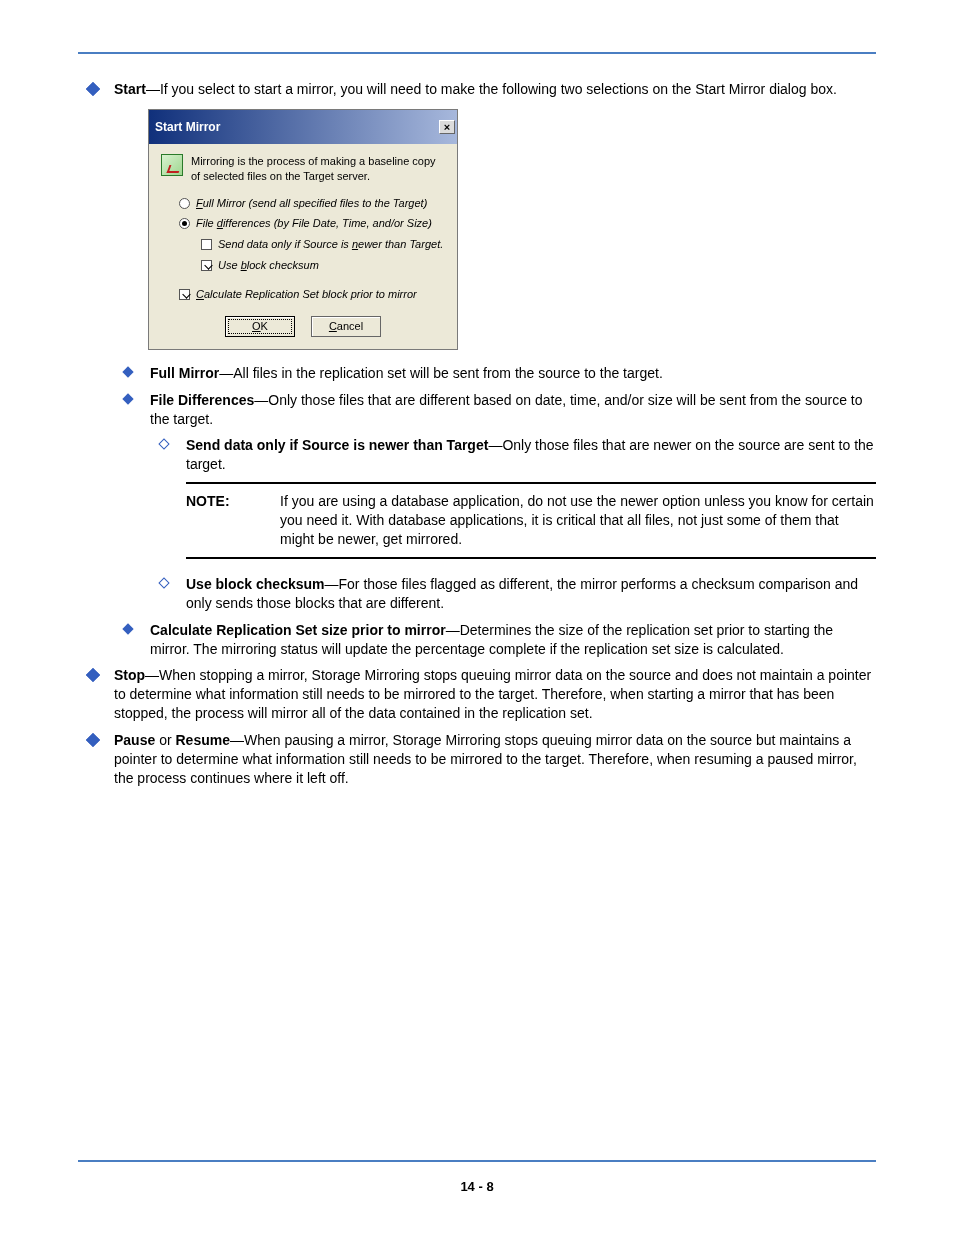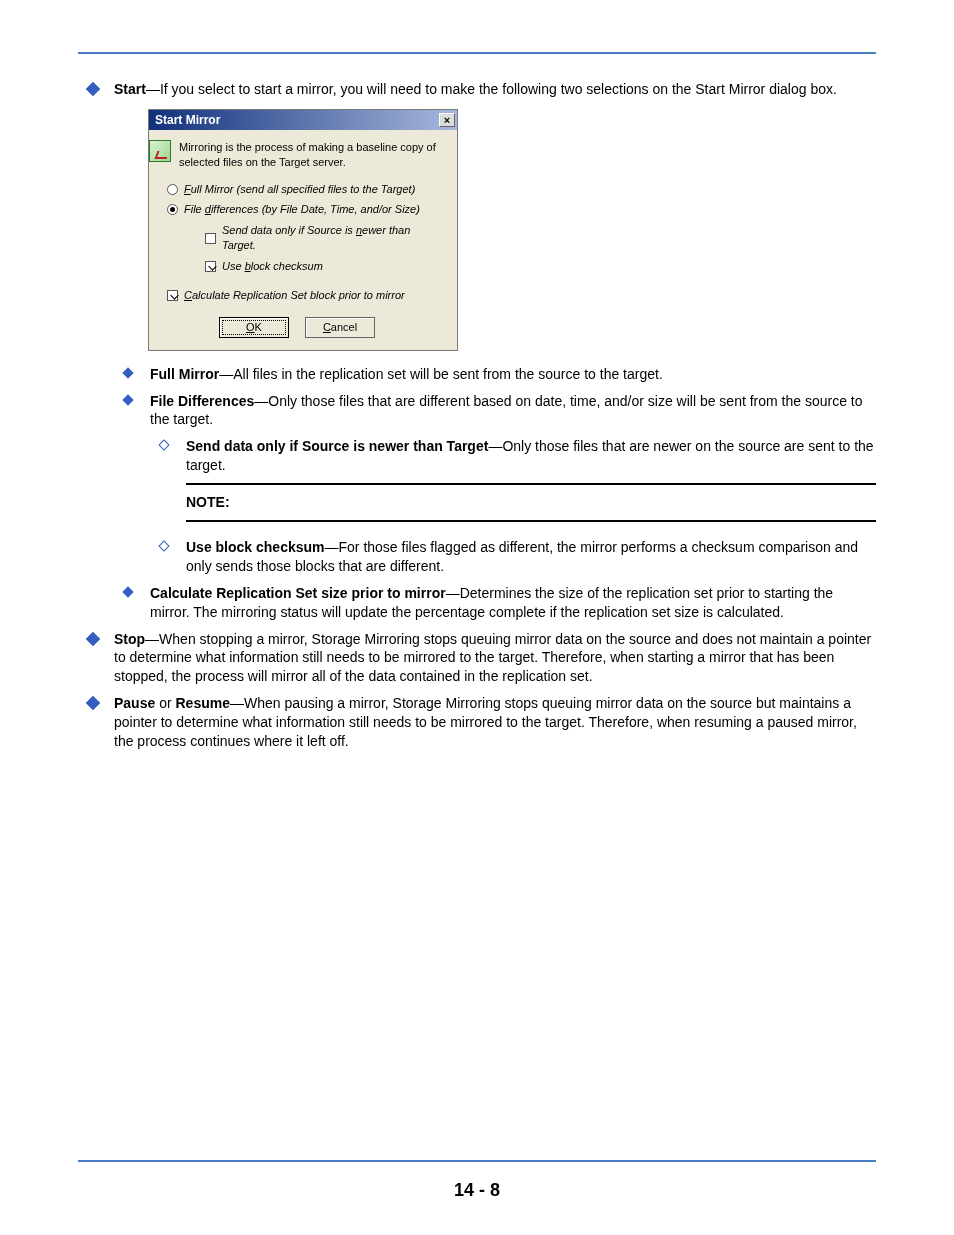--- a/index.html
+++ b/index.html
@@ -36,21 +36,21 @@
     background: var(--rule);
   }
   .top-rule { top: 52px; }
   .bot-rule { top: 1160px; }
   .page-num {
     position: absolute;
     left: 0; right: 0;
     top: 1178px;
     text-align: center;
     font-weight: 700;
-    font-size: 18px;
+    font-size: 13px;
   }
   ul.doc { list-style: none; margin: 0; padding: 0; }
   ul.doc > li { position: relative; padding-left: 36px; margin: 0 0 8px 0; }
   ul.doc.lv1 > li { padding-left: 36px; }
   ul.doc.lv2 > li { padding-left: 36px; }
   ul.doc.lv3 > li { padding-left: 36px; }
   .diam {
     position: absolute;
     left: 10px;
     top: 4px;
@@ -73,55 +73,55 @@
     margin: 10px 0 14px 34px;
     border: 1px solid #7a7a7a;
     background: var(--dlg-face);
     font-family: Tahoma, sans-serif;
     color: var(--dlg-text);
   }
   .dlg-title {
     display: flex;
     align-items: center;
     justify-content: space-between;
-    height: 20px;
+    height: 34px;
     padding: 0 2px 0 6px;
     background: linear-gradient(90deg, var(--dlg-grad-a), var(--dlg-grad-b));
     color: #fff;
     font-weight: 700;
     font-size: 12px;
   }
   .dlg-x {
     width: 16px; height: 14px;
     background: #dcdcdc;
     border: 1px solid #fff;
     border-right-color: #666; border-bottom-color: #666;
     color: #000;
     font-size: 11px; line-height: 12px;
     text-align: center;
     font-family: Tahoma, sans-serif;
   }
-  .dlg-body { padding: 10px 12px 12px 0; font-size: 11px; }
+  .dlg-body { padding: 10px 12px 12px 12px; font-size: 11px; }
   .dlg-intro { display:flex; gap:8px; margin-bottom: 12px; }
   .dlg-icon {
     width: 22px; height: 22px; flex: none;
     border: 1px solid #2a7a2a;
     background: linear-gradient(135deg,#d9f2d0,#9ed68f);
     position: relative;
   }
   .dlg-icon::after{
     content:"";
     position:absolute; right:2px; bottom:2px;
     width:10px;height:6px;
     border-left:2px solid #c02020;
     border-bottom:2px solid #c02020;
     transform: skewX(-20deg);
   }
   .opt { display:flex; align-items:center; gap:6px; margin: 6px 0 6px 18px; font-style: italic; }
-  .opt.indent { margin-left: 56px; }
+  .opt.indent { margin-left: 40px; }
   .radio {
     width: 11px; height: 11px; border-radius: 50%;
     border: 1px solid #555; background:#fff; position:relative; flex:none;
   }
   .radio.checked::after{
     content:""; position:absolute; left:2px; top:2px;
     width:5px; height:5px; border-radius:50%; background:#000;
   }
   .chk {
     width: 11px; height: 11px; border:1px solid #555; background:#fff; position:relative; flex:none;
@@ -229,20 +229,21 @@
             <b>File Differences</b><span>—Only those files that are different based on date, time, and/or size will be sent from the source to the target.</span>
 
             <ul class="doc lv3" style="margin-top:8px;">
               <li>
                 <span class="diam"></span>
                 <b>Send data only if Source is newer than Target</b><span>—Only those files that are newer on the source  are sent to the target.</span>
 
                 <div class="note">
                   <div class="note-row">
                     <span class="note-label">NOTE:</span>
+                    <span>If you are using a database application, do not use the newer option unless you know for certain you need it. With database applications, it is critical that all files, not just some of them that might be newer, get mirrored.</span>
                   </div>
                 </div>
               </li>
               <li>
                 <span class="diam"></span>
                 <b>Use block checksum</b><span>—For those files flagged as different, the mirror performs a checksum comparison and only sends those blocks that are different.</span>
               </li>
             </ul>
           </li>
           <li>

